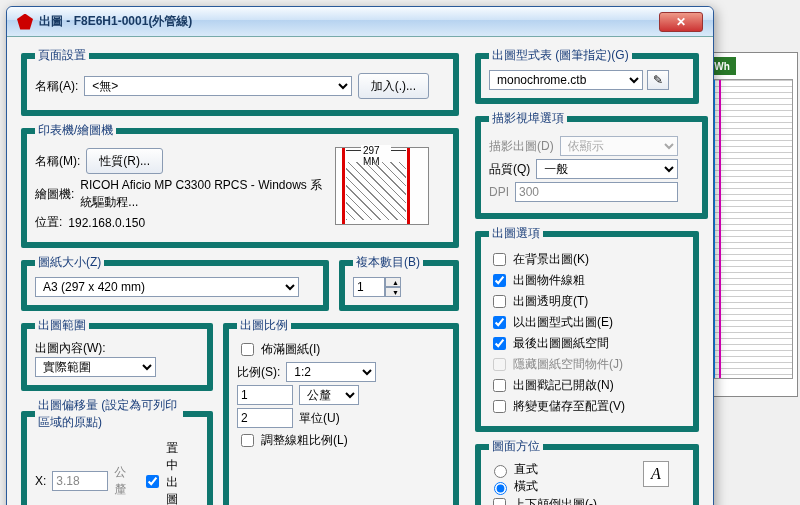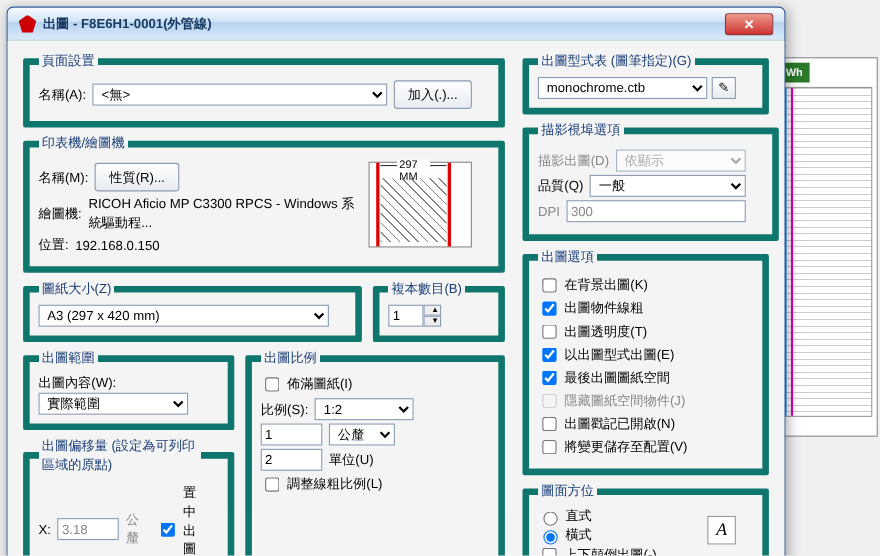--- a/index.html
+++ b/index.html
@@ -118,21 +118,21 @@
                 </div>
             </div>
           </fieldset>
         </div>
 
         <div class="two-col">
           <div>
             <fieldset>
               <legend>出圖範圍</legend>
               <div class="lbl">出圖內容(W):</div>
-              <select style="width:136px"><option>實際範圍</option></select>
+              <select style="width:121px"><option>實際範圍</option></select>
             </fieldset>
             <fieldset>
               <legend>出圖偏移量 (設定為可列印區域的原點)</legend>
               <div class="row">
                 <span class="lbl">X:</span>
                 <input type="text" style="width: 56px;" disabled="" value="3.18">
                 <span class="disabled">公釐</span>
                 <label class="cb" style="margin-left:10px">
                     <input type="checkbox" checked="" style="">
                     <span>置中出圖(C)</span>
@@ -230,21 +230,21 @@
               <span>出圖戳記已開啟(N)</span>
             </label>
           <label class="cb">
               <input type="checkbox" style="">
               <span>將變更儲存至配置(V)</span>
             </label>
         </fieldset>
 
         <fieldset class="orient">
           <legend>圖面方位</legend>
-          <div style="display:flex;align-items:flex-end;">
+          <div style="display:flex;align-items:flex-start;">
             <div>
               <label class="cb">
                   <input type="radio" name="ori" style="">
                   <span>直式</span>
                 </label>
               <label class="cb">
                   <input type="radio" name="ori" checked="" style="">
                   <span>橫式</span>
                 </label>
             </div>

